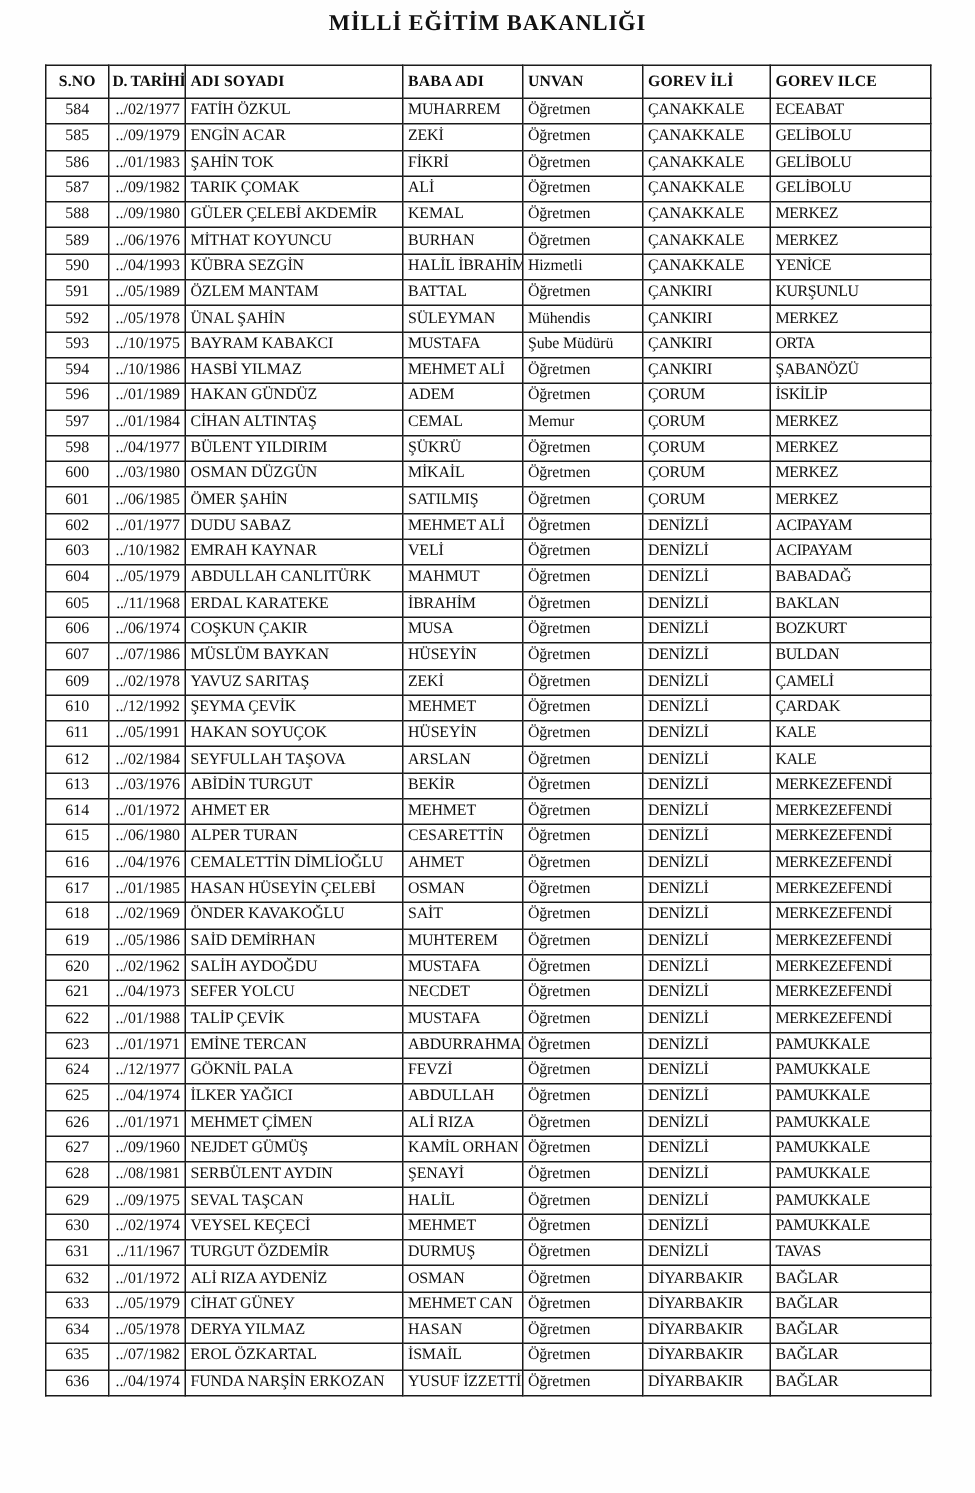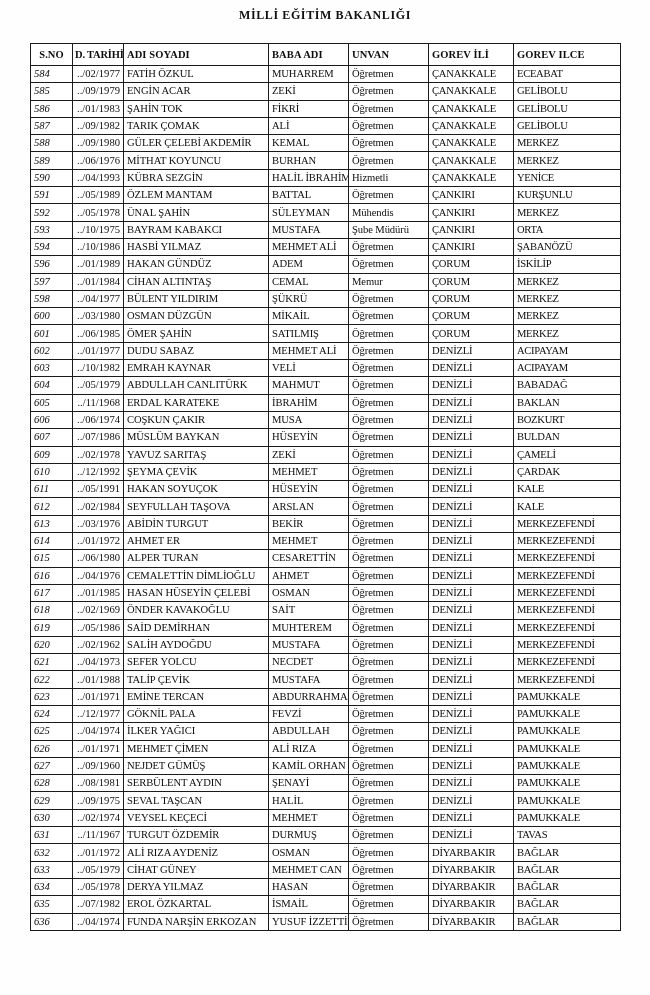--- a/index.html
+++ b/index.html
@@ -23,21 +23,21 @@
     background: #fefefe;
   }
   .doc-title {
     position: absolute;
     left: 0;
     top: 8px;
     width: 650px;
     text-align: center;
     font-family: "Liberation Serif", "DejaVu Serif", serif;
     font-weight: bold;
-    font-size: 12px;
+    font-size: 15px;
     letter-spacing: 0.6px;
     color: #111;
   }
   .table-wrap {
     position: absolute;
     left: 30px;
     top: 43px;
     width: 590px;
   }
   table.roster {
@@ -70,23 +70,23 @@
   table.roster thead th.c-date {
     padding: 0 2px;
     letter-spacing: -0.2px;
   }
   table.roster tbody td {
     height: 16.3px;
     font-size: 10.6px;
     line-height: 16px;
   }
   td.c-sno {
+    text-align: center;
     font-size: 10.4px;
     padding: 0 1px;
-    font-style: italic;
   }
   td.c-date {
     text-align: right;
     font-size: 10.4px;
     padding: 0 2px;
   }
   td.c-name {
     font-size: 10.6px;
     letter-spacing: -0.1px;
   }

